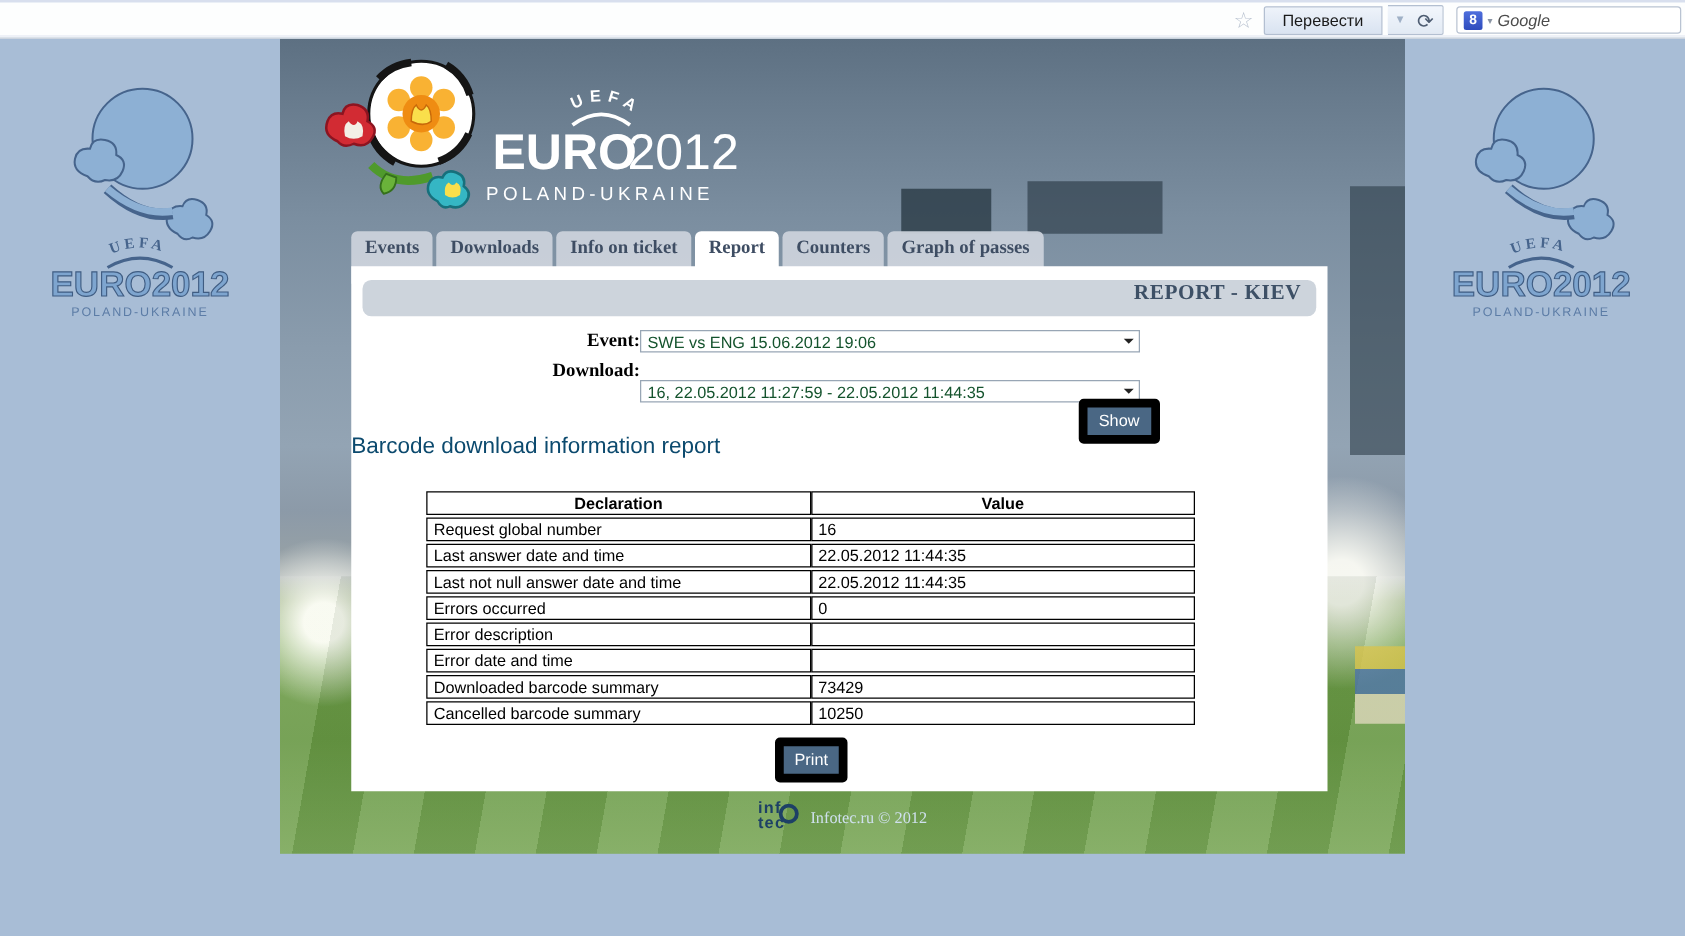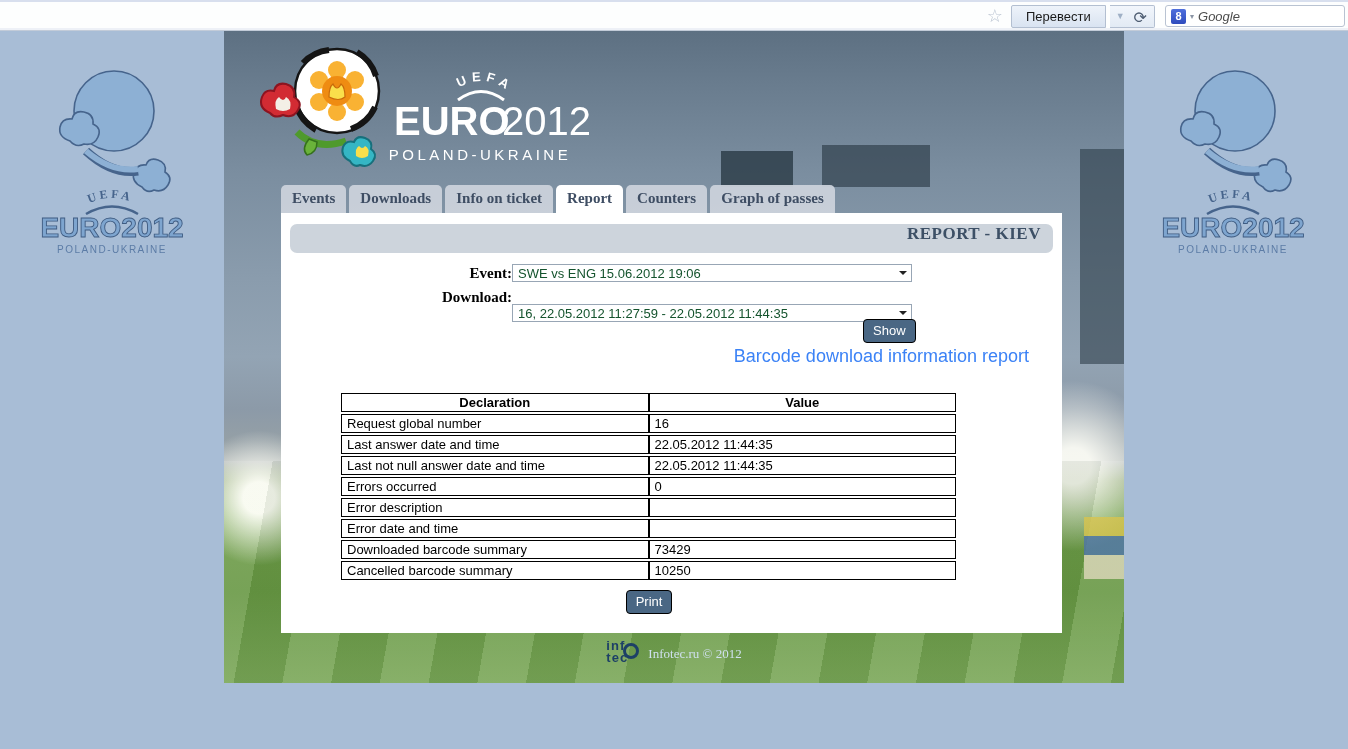--- a/index.html
+++ b/index.html
@@ -63,25 +63,25 @@
          text-align:right; line-height:29px; padding-right:12px;
          font:bold 17px "Liberation Serif",serif; color:#3d5066; letter-spacing:.5px;padding-left:42px; }
   .form-label { position:absolute; font:bold 15px "Liberation Serif",serif; color:#000; text-align:right; width:110px; }
   .lbl-event { left:121px; top:52px; } .lbl-download { left:121px; top:76px; }
   .fakeselect { position:absolute; left:231px; width:400px; height:18px; background:#fff;
          border:1px solid #98a6b5; font:13px "Liberation Sans",sans-serif; color:#14532d;
          padding:1px 18px 0 5px; white-space:nowrap; overflow:hidden; cursor:pointer; }
   .sel-event { top:51px; } .sel-download { top:91px; }
   .fakeselect .arr { position:absolute; right:4px; top:6px; width:0; height:0;
          border:4px solid transparent; border-top-color:#222; }
-  .btn-blue { background:#4a6784; color:#fff; border:1px solid #000000; border-radius:4px;
+  .btn-blue { background:#4a6784; color:#fff; border:7px solid #000000; border-radius:4px;
          font:13px "Liberation Sans",sans-serif; padding:3px 9px 4px; cursor:pointer; }
   .show-wrap { position:absolute; left:582px; top:106px; }
-  .rep-title { position:absolute; left:12px; top:133px; width:736px; text-align:right;
-         font:18px "Liberation Sans",sans-serif; color:#3b82f6; }
+  .rep-title { position:absolute; left:0; top:133px; width:736px; text-align:left;
+         font:18px "Liberation Sans",sans-serif; color:#0c4a6e; }
   .tbl-wrap { position:absolute; left:60px; top:178px; width:615px; }
   table.report { width:100%; border-collapse:separate; border-spacing:0 2px;
          font:13px "Liberation Sans",sans-serif; color:#000; }
   table.report th, table.report td { border:1px solid #000; padding:1px 5px; height:17px; }
   table.report th { font-weight:bold; text-align:center; }
   table.report th:first-child, table.report td:first-child { width:50%; }
   .print-wrap { position:absolute; left:0; top:377px; width:736px; text-align:center; }
 
   
   .footer { position:absolute; left:0; top:608px; width:100%; display:flex; justify-content:center;

